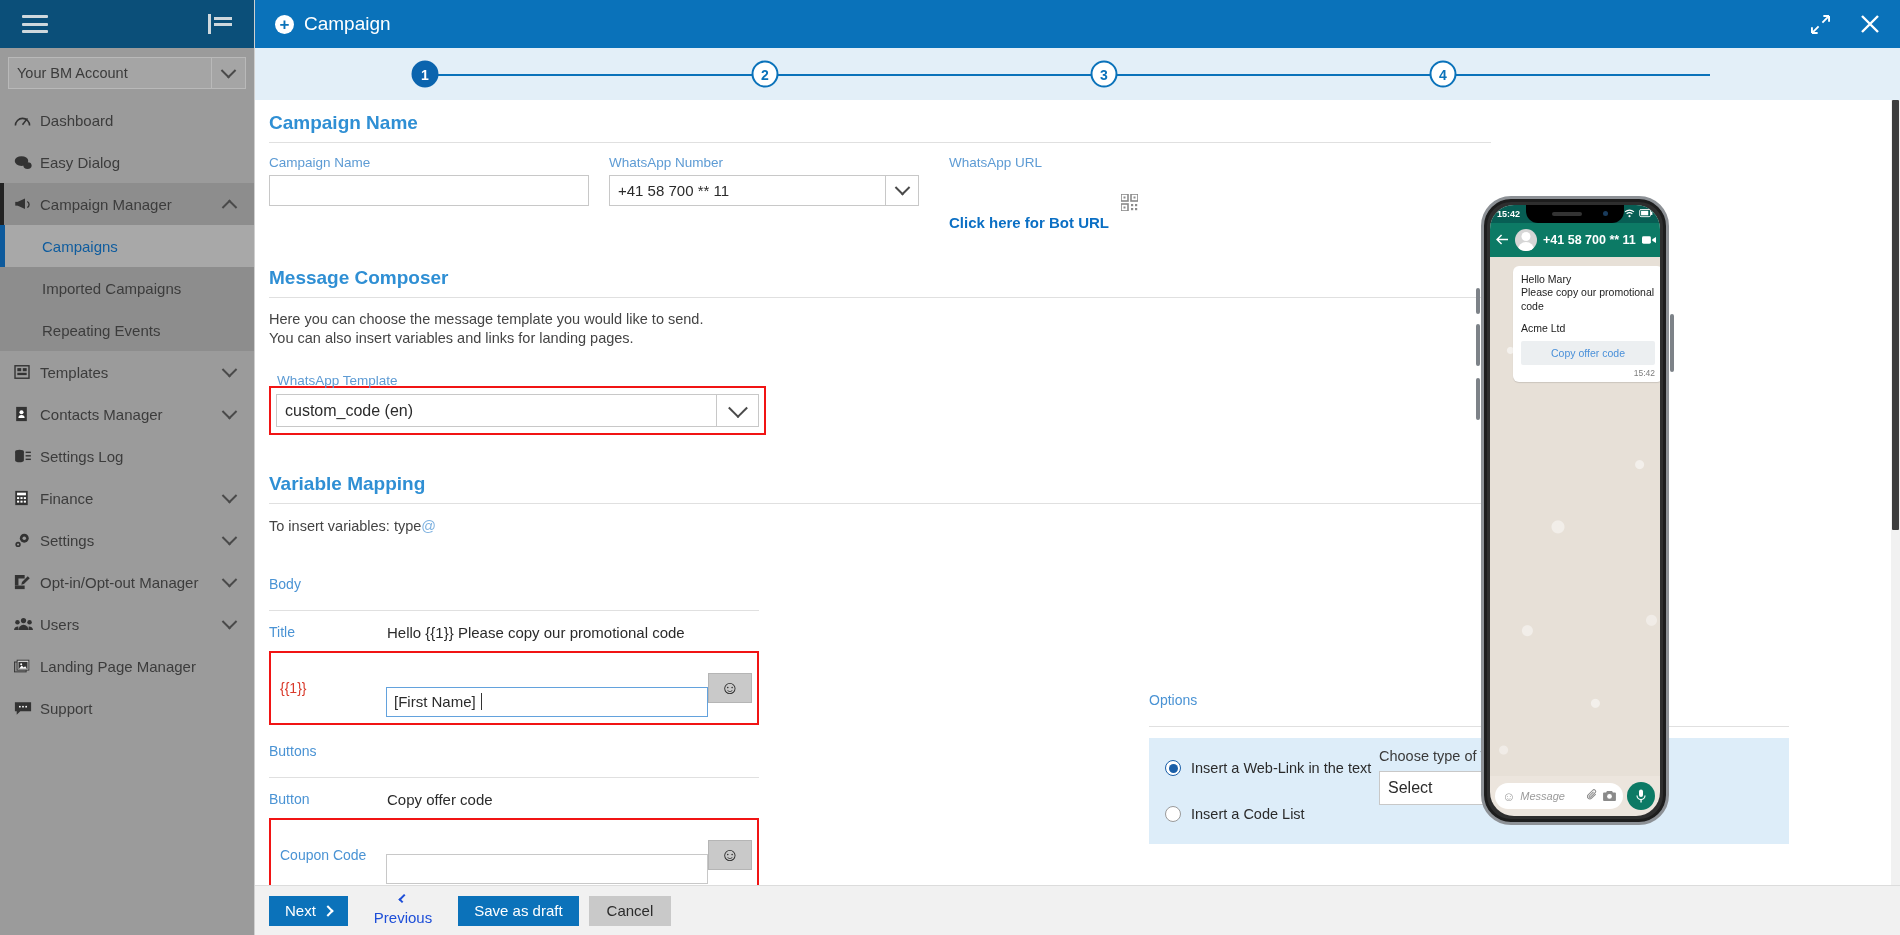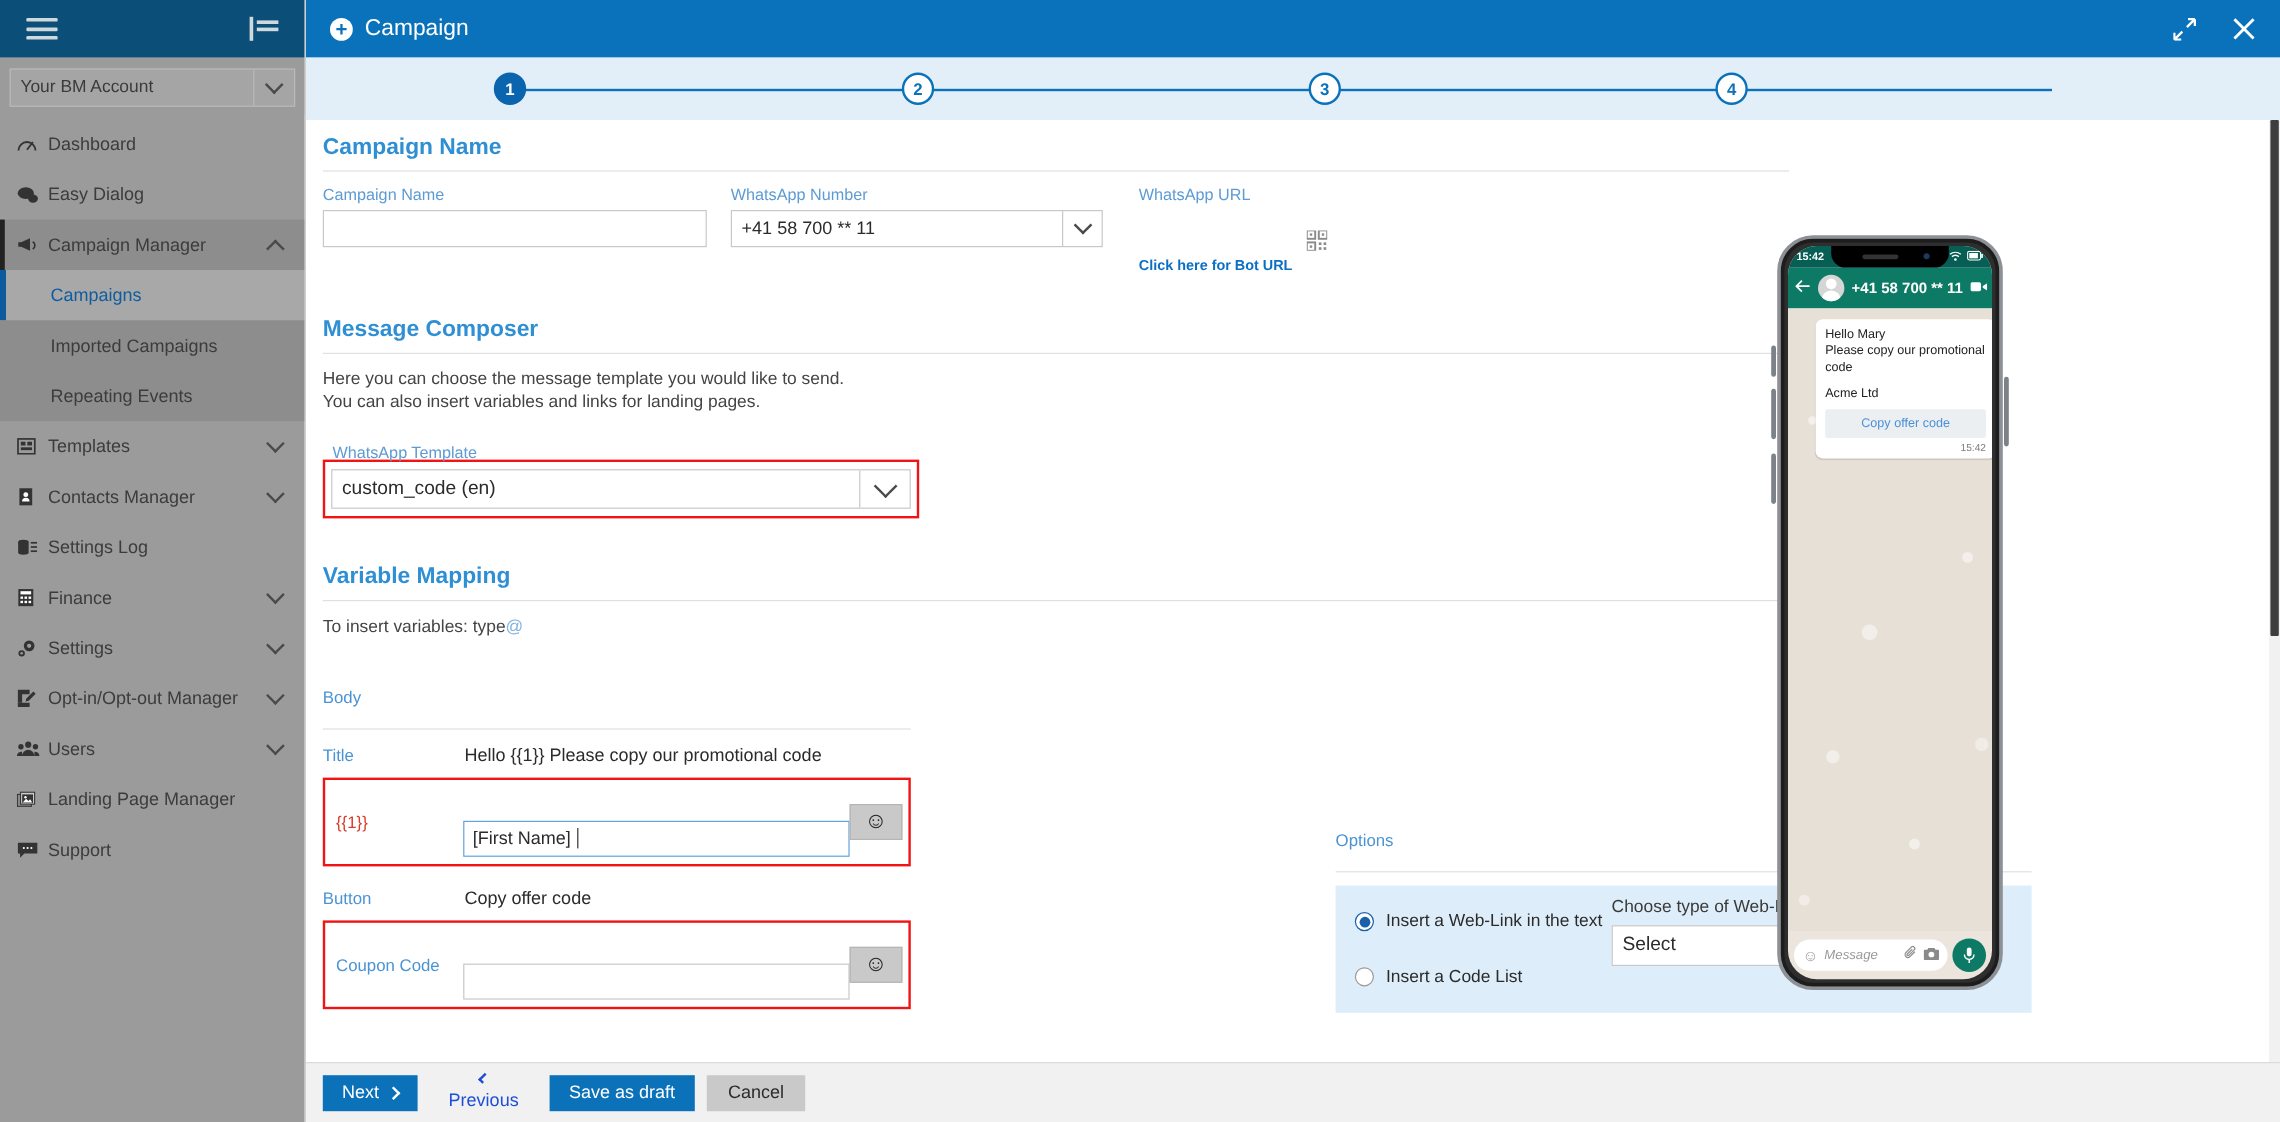--- a/index.html
+++ b/index.html
@@ -120,21 +120,21 @@
     display: flex; align-items: center; padding-left: 7px; font-size: 15px; color: #2b2b2b; margin-top: 28px;
   }
   .inp.focus { border: 1px solid #63a2dd; }
   .caret-bar { display:inline-block; width:1px; height:17px; background:#333; margin-left:5px; }
   .emoji-btn {
     width: 44px; height: 30px; background: #c9c9c9; border: 1px solid #b5b5b5;
     display:flex; align-items:center; justify-content:center; font-size: 19px; color: #222; cursor: pointer;
   }
 
   
-  .options { position: absolute; left: 858px; top: 592px; width: 580px; }
+  .options { position: absolute; left: 894px; top: 592px; width: 640px; }
   .opt-panel { background: #ddedf9; display: flex; }
   .opt-left { width: 230px; padding: 14px 0 14px 16px; }
   .opt-radio { display: flex; align-items: center; gap: 10px; font-size: 14.5px; color: #2b2b2b; height: 32px; cursor: pointer; }
   .radio { width: 16px; height: 16px; border-radius: 50%; border: 1.5px solid #9a9a9a; background: #fff; display:flex; align-items:center; justify-content:center; flex: 0 0 16px; }
   .radio.on { border-color: #1a5fa8; }
   .radio.on i { width: 9px; height: 9px; border-radius: 50%; background: #1a5fa8; display:block; }
   .opt-right { flex: 1; padding: 10px 0 14px 0; }
 
   
   .phone {
@@ -504,21 +504,21 @@
               <span class="val">+41 58 700 ** 11</span>
               <span class="dd">
                   <span class="chev"></span>
                 </span>
             </div>
           </div>
 
           <div style="margin-left:30px;">
             <div class="flbl">WhatsApp URL</div>
             <div style="margin-top:8px; display:flex; align-items:center;">
-              <a style="color:#0b6fc4; font-size:12px; font-weight:bold; text-decoration:none;margin-top:36px;">Click here for Bot URL</a>
+              <a style="color:#0b6fc4; font-size:15px; font-weight:bold; text-decoration:none;margin-top:36px;">Click here for Bot URL</a>
               <span class="qr">
                 <svg width="17" height="17" viewBox="0 0 17 17">
                   <rect x="0" y="0" width="7" height="7" fill="none" stroke="#8a8a8a" stroke-width="1.6"></rect>
                   <rect x="2.5" y="2.5" width="2" height="2" fill="#8a8a8a"></rect>
                   <rect x="10" y="0" width="7" height="7" fill="none" stroke="#8a8a8a" stroke-width="1.6"></rect>
                   <rect x="12.5" y="2.5" width="2" height="2" fill="#8a8a8a"></rect>
                   <rect x="0" y="10" width="7" height="7" fill="none" stroke="#8a8a8a" stroke-width="1.6"></rect>
                   <rect x="2.5" y="12.5" width="2" height="2" fill="#8a8a8a"></rect>
                   <rect x="10" y="10" width="2.2" height="2.2" fill="#8a8a8a"></rect>
                   <rect x="14" y="10" width="2.2" height="2.2" fill="#8a8a8a"></rect>
@@ -565,20 +565,21 @@
             <div class="kv-key red" style="width:110px; padding-left:4px;">{{1}}</div>
             <div class="inp focus">
               <span>[First Name]</span>
                 <span class="caret-bar"></span>
             </div>
             <div class="emoji-btn">☺</div>
           </div>
         </div>
 
         <div style="width:490px; margin-top:18px;">
+          <div class="sub-head">Buttons</div>
 
           <div class="kv-row" style="margin-top:13px;">
             <div class="kv-key">Button</div>
             <div class="kv-val">Copy offer code</div>
           </div>
 
           <div class="redbox" style="margin-top:10px; display:flex; align-items:center;">
             <div class="kv-key" style="width:110px; padding-left:4px;">Coupon Code</div>
             <div class="inp">
               <span></span>

